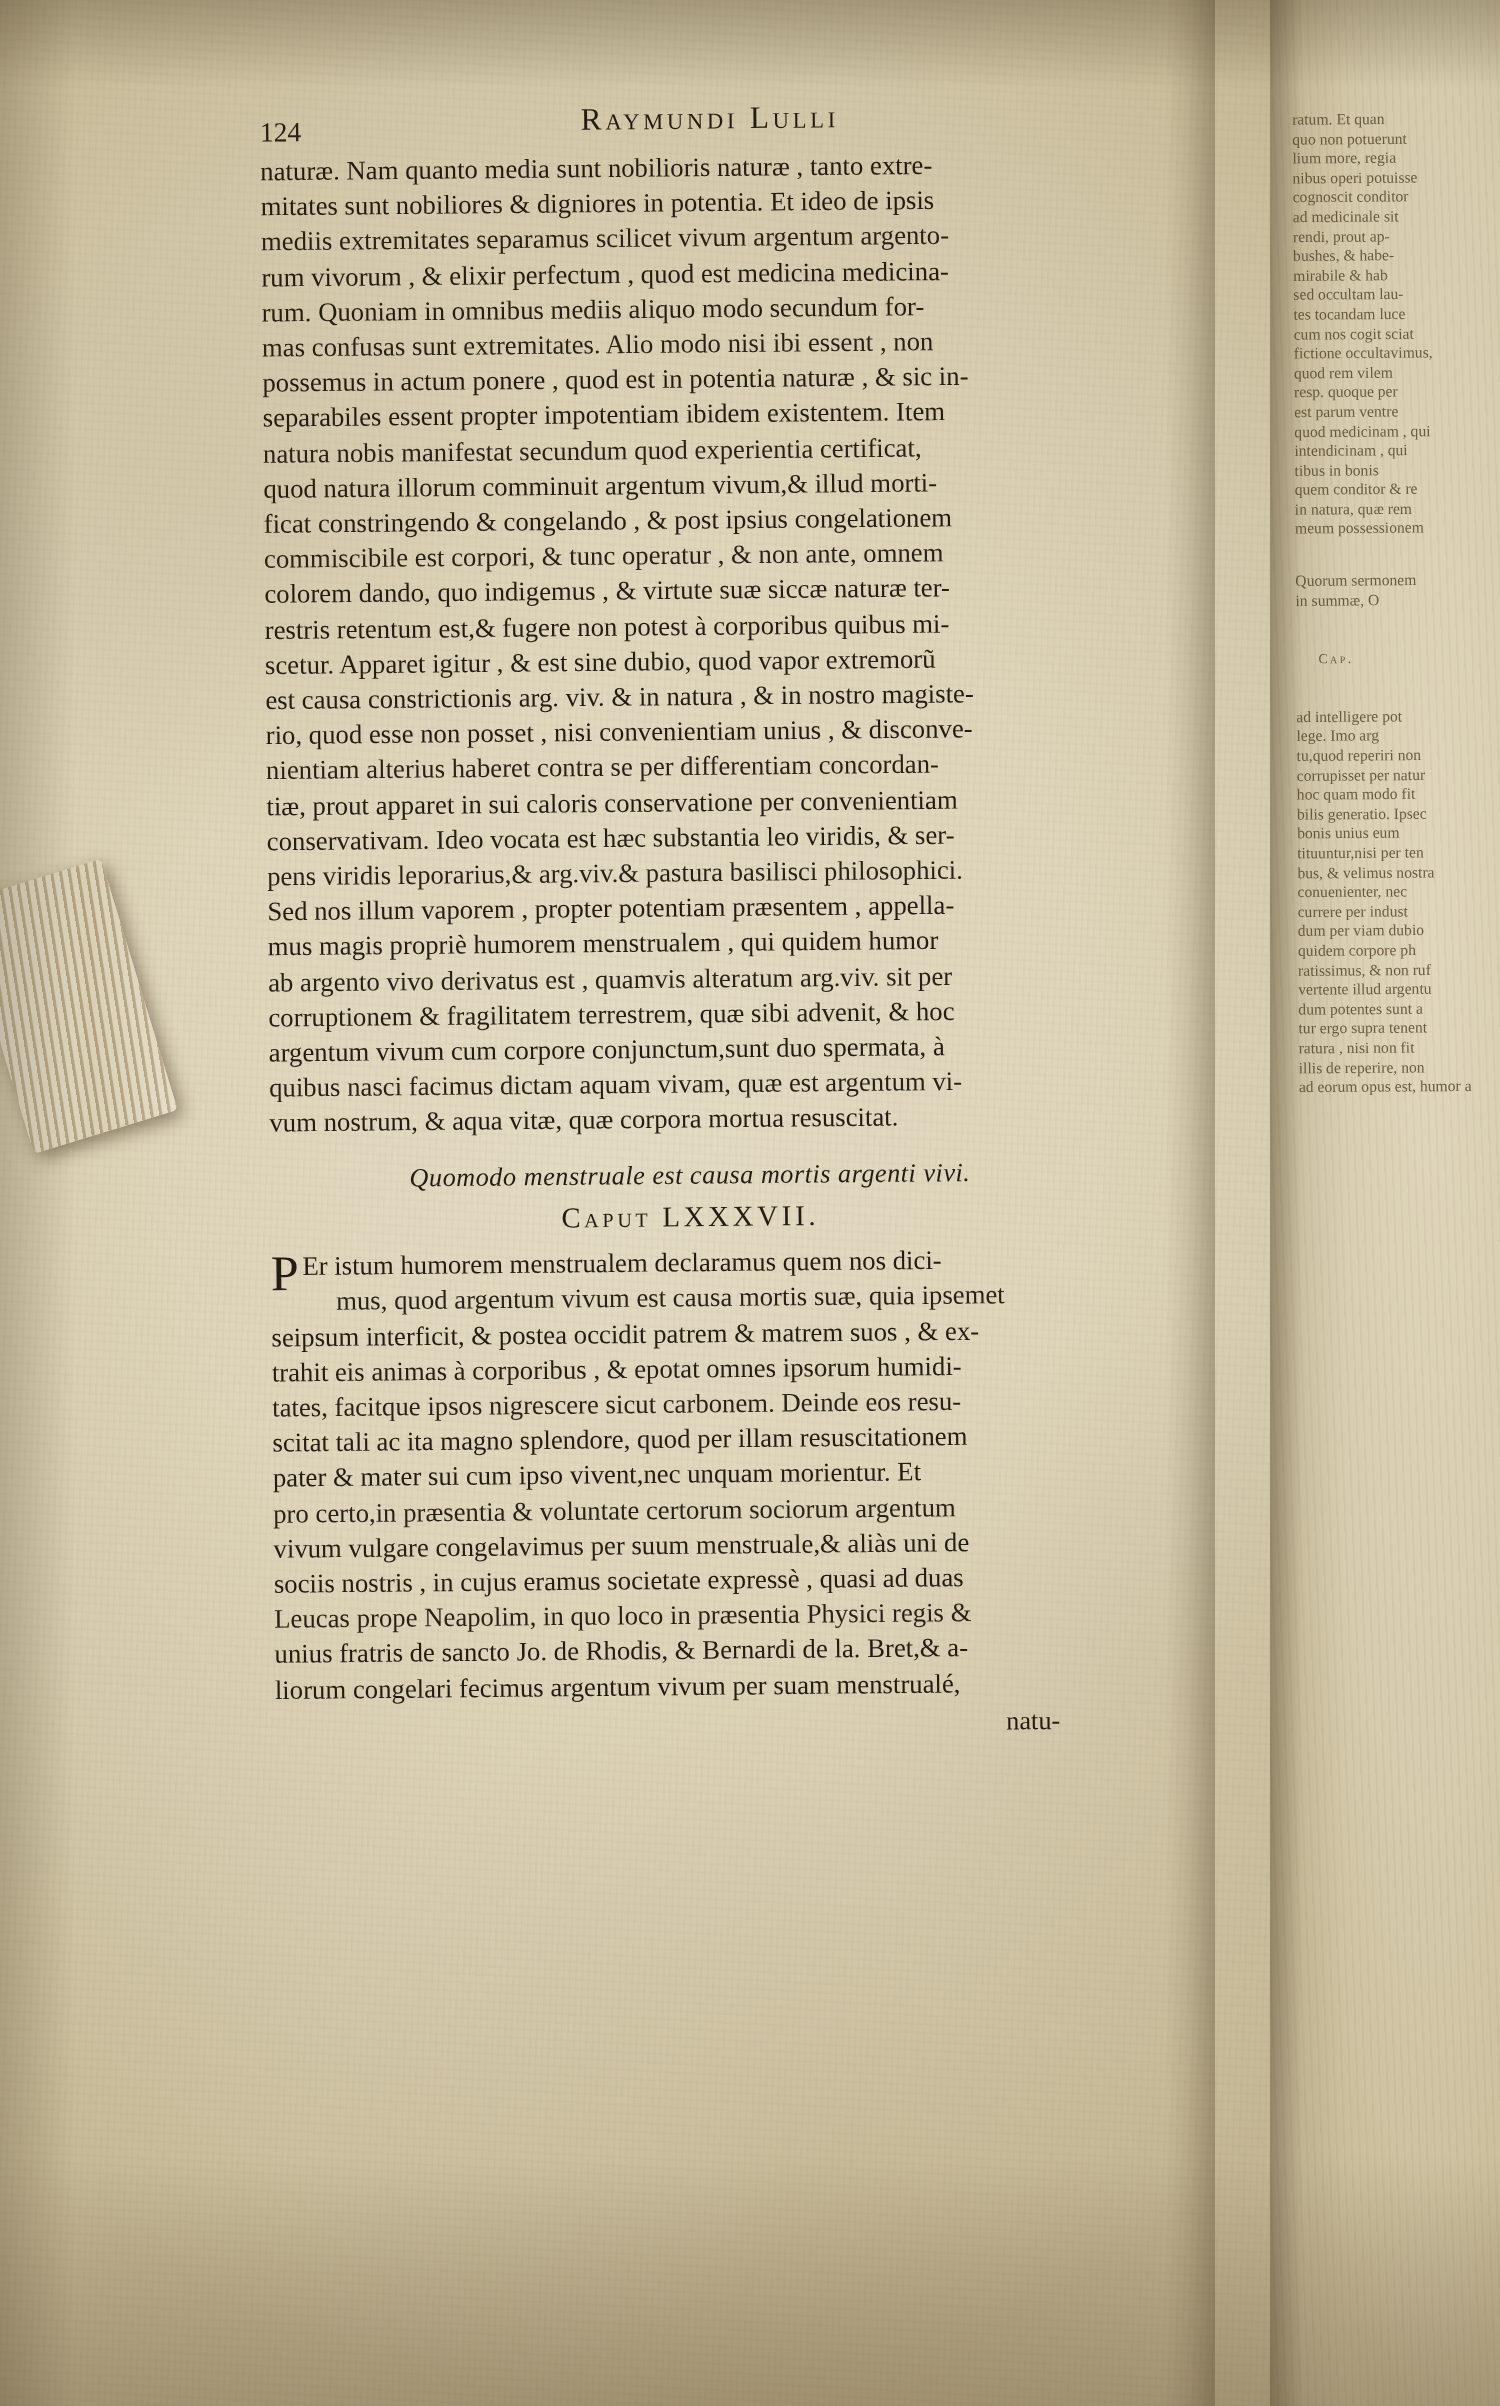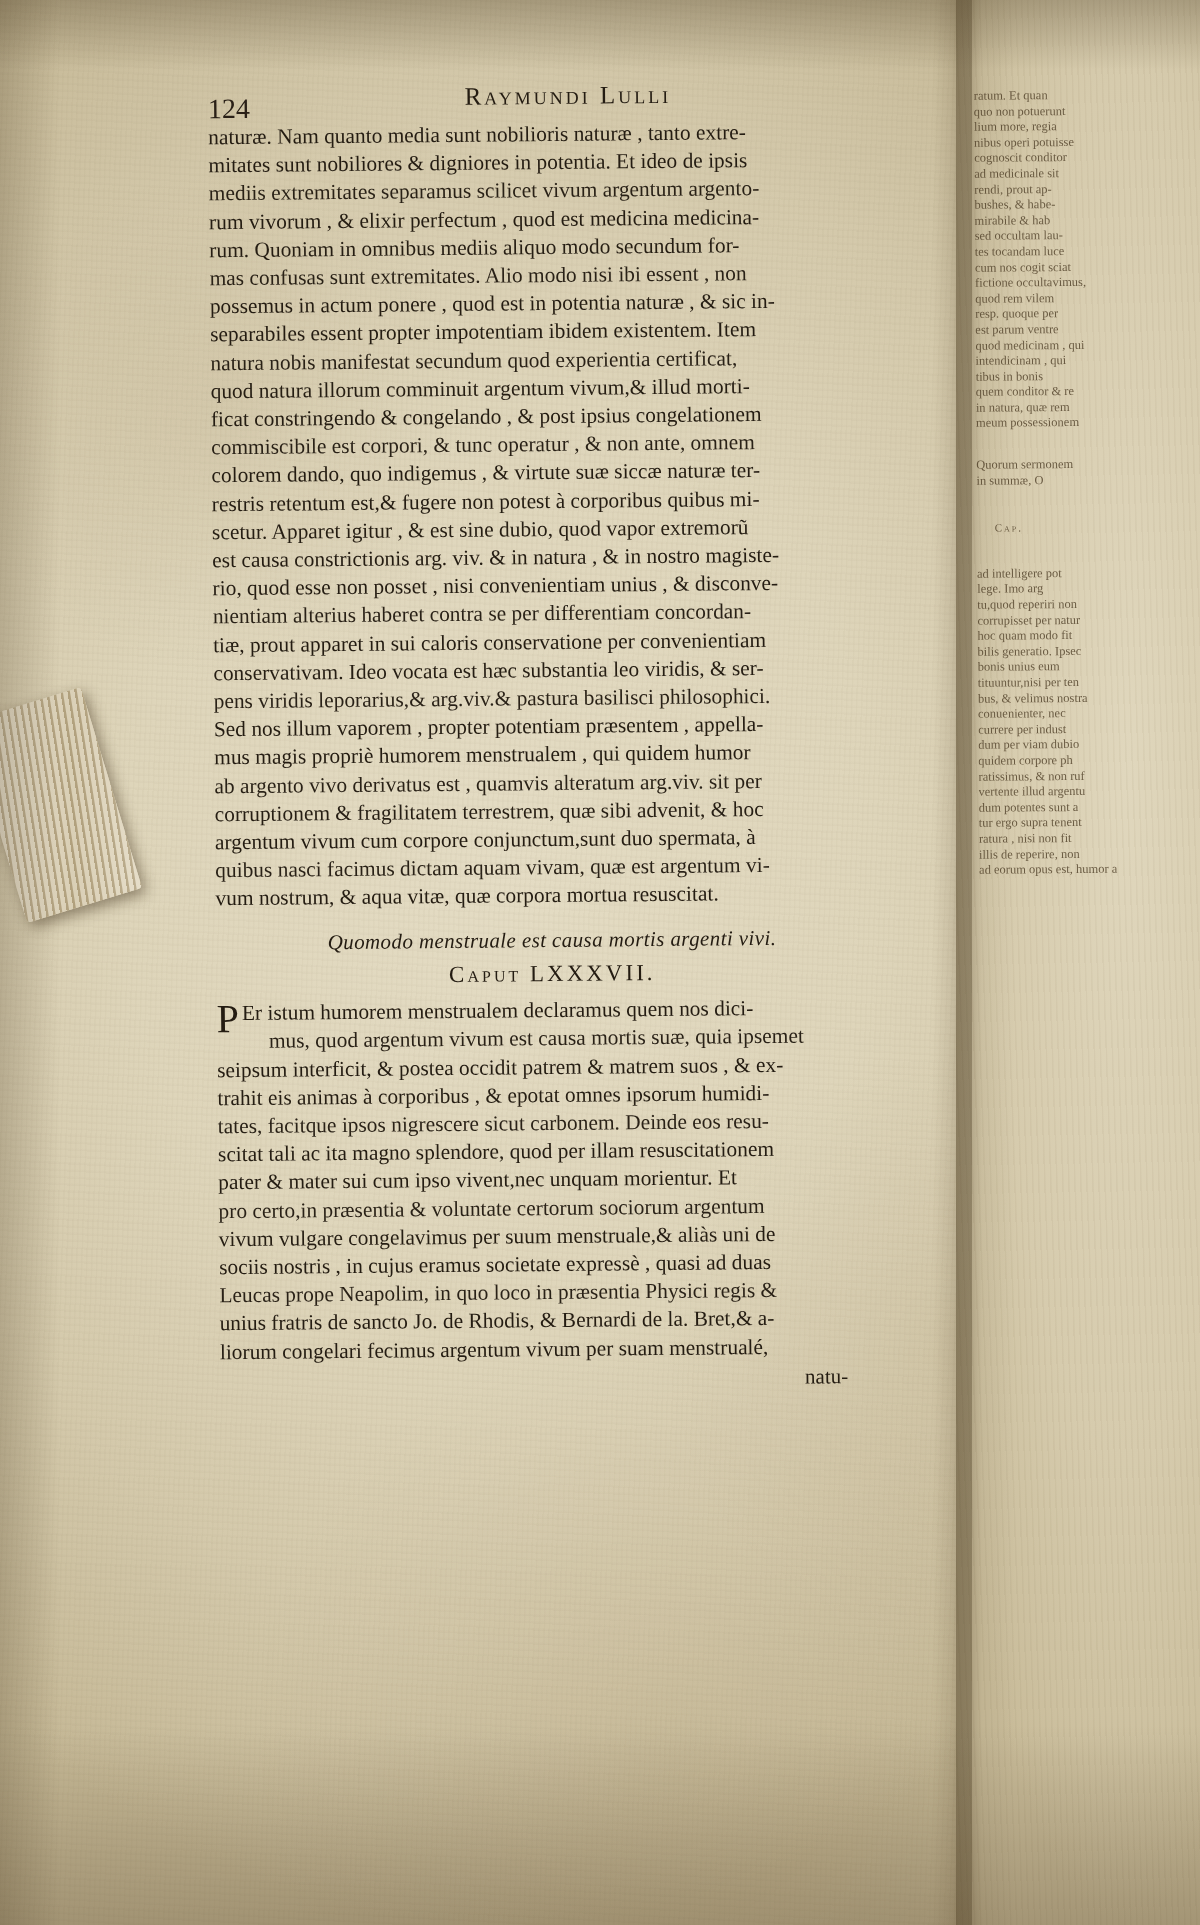--- a/index.html
+++ b/index.html
@@ -47,21 +47,21 @@
   .edge-shadow-bottom {
     position: absolute; left:0; right:0; bottom:0; height: 200px;
     background: linear-gradient(to top, rgba(80,62,35,.30), rgba(80,62,35,0));
     pointer-events:none;
   }
 
   
   .facing-page {
     position: absolute;
     top: 0; right: 0;
-    width: 244px;
+    width: 184px;
     height: 1925px;
     background:
       linear-gradient(to right, rgba(60,45,20,.38) 0px, rgba(60,45,20,.05) 26px, rgba(0,0,0,0) 60px),
       radial-gradient(ellipse 90% 60% at 70% 40%, #e0d7bd 0%, #d6cbad 60%, #c8bb99 100%);
   }
   .facing-page .grain {
     position:absolute; inset:0;
     background-image:
       repeating-linear-gradient(88deg, rgba(120,100,60,0.05) 0px, rgba(120,100,60,0.05) 1px, rgba(255,255,255,0) 2px, rgba(255,255,255,0) 6px);
     mix-blend-mode: multiply;
@@ -121,21 +121,21 @@
     transform: rotate(-0.55deg);
   }
   .running-head {
     position: relative;
     height: 34px;
     margin-bottom: 4px;
   }
   .folio {
     position: absolute;
     left: 0; top: 8px;
-    font-size: 28px;
+    font-size: 22px;
     letter-spacing: 0px;
     color: #2a2017;
   }
   .head-title {
     text-align: center;
     font-size: 25px;
     font-variant: small-caps;
     letter-spacing: 3px;
     padding-left: 48px;
     color: #241c12;

